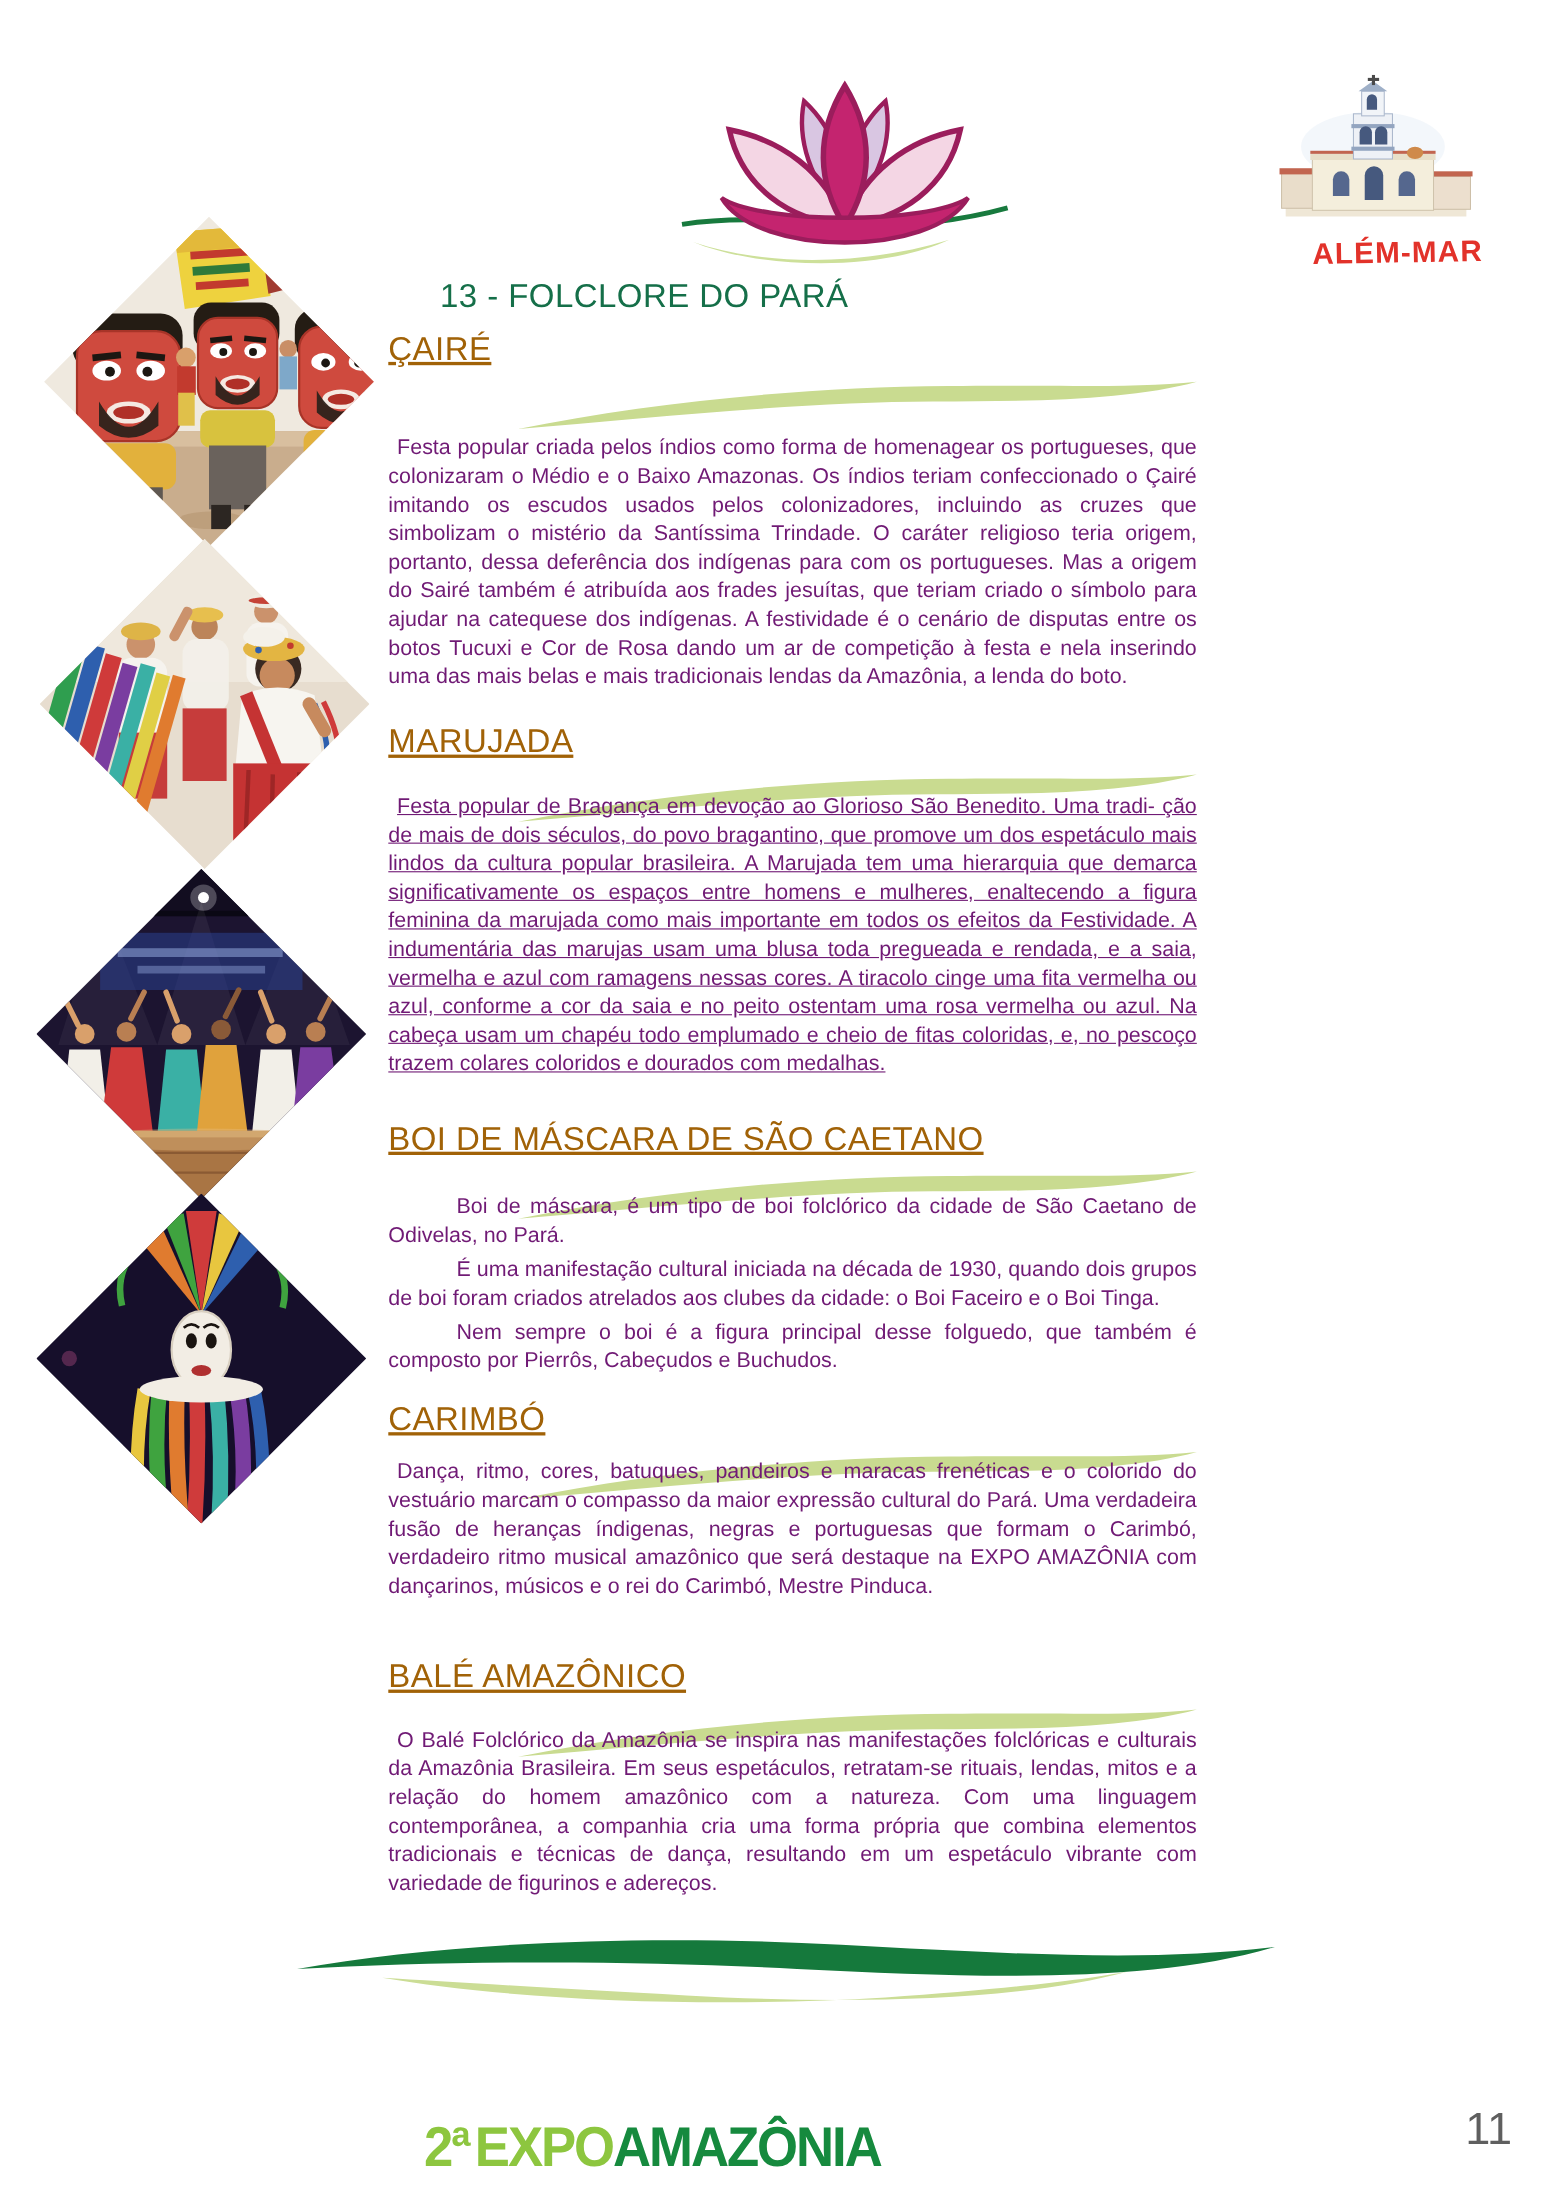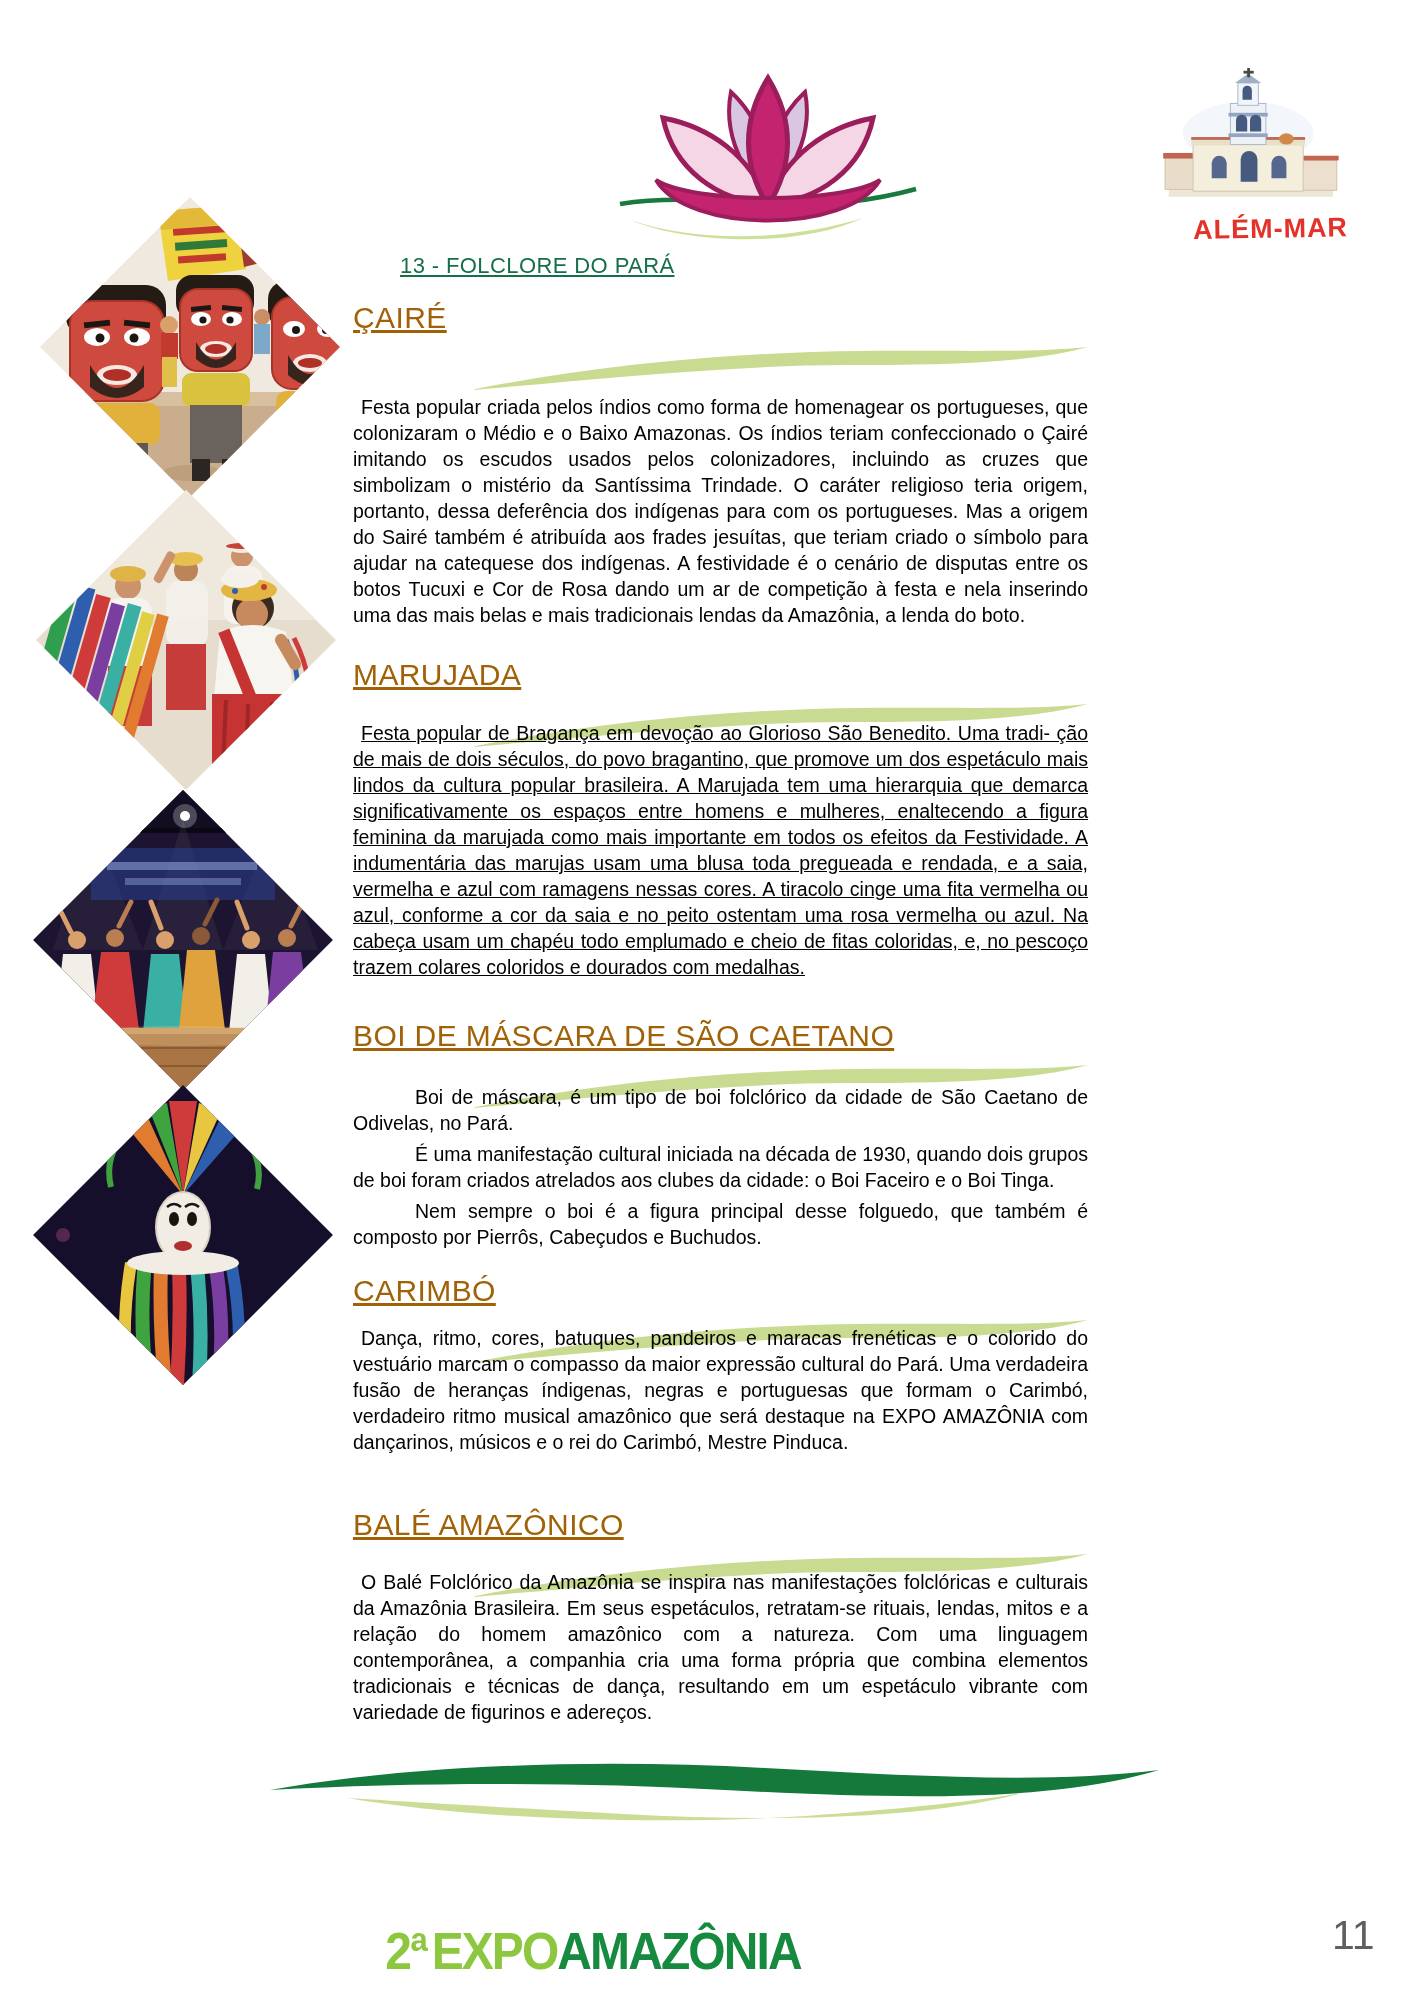--- a/index.html
+++ b/index.html
@@ -4,27 +4,27 @@
 <style>
   html,body{margin:0;padding:0;}
   body{
     width:1414px;height:2000px;position:relative;background:#ffffff;
     font-family:"Liberation Sans", sans-serif;overflow:hidden;
   }
   
   .lotus-wrap{position:absolute;left:618px;top:52px;width:300px;height:195px;}
   .church-wrap{position:absolute;left:1148px;top:68px;width:200px;height:190px;text-align:right;}
   .alem-mar{margin-top:2px;font-weight:bold;font-size:27px;letter-spacing:1px;color:#e2322a;transform:rotate(-1deg);}
-  .page-title{position:absolute;left:400px;top:253px;font-size:22px;color:#156f49;letter-spacing:.4px;text-decoration:underline;}
+  .page-title{position:absolute;left:400px;top:253px;font-size:30px;color:#156f49;letter-spacing:.4px;}
   
   .section{position:absolute;left:353px;width:735px;}
   .sec-heading{position:relative;z-index:2;text-align:left;font-size:30px;line-height:36px;color:#a16207;letter-spacing:.4px;text-decoration:underline;}
   .sec-swoosh{position:absolute;left:118px;top:42px;width:620px;height:50px;z-index:1;}
   .section p{
-    position:relative;z-index:2;margin:0;color:#000000;font-size:19.5px;line-height:26px;
+    position:relative;z-index:2;margin:0;color:#701a75;font-size:19.5px;line-height:26px;
     text-align:justify;hyphens:none;
   }
   .indent-s{text-indent:8px;}
   .indent-l{text-indent:62px;}
   .sec1 p{margin-top:58px;}
   .sec2 p{margin-top:27px;text-decoration:underline;}
   .sec3 p.first{margin-top:30px;}
   .sec3 p + p{margin-top:5px;}
   .sec4 p{margin-top:16px;}
   .sec5 p{margin-top:26px;}

